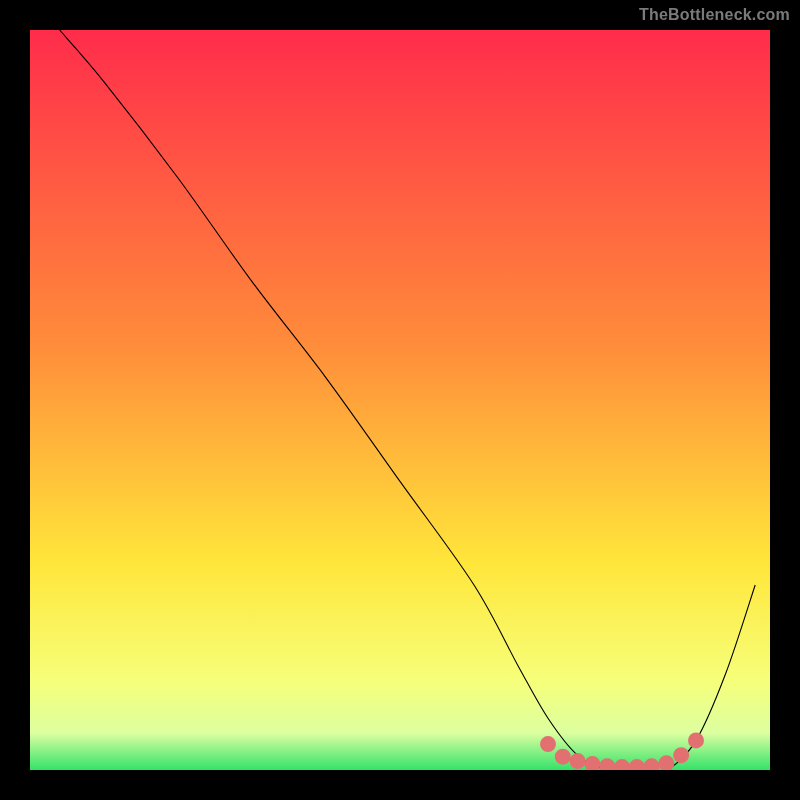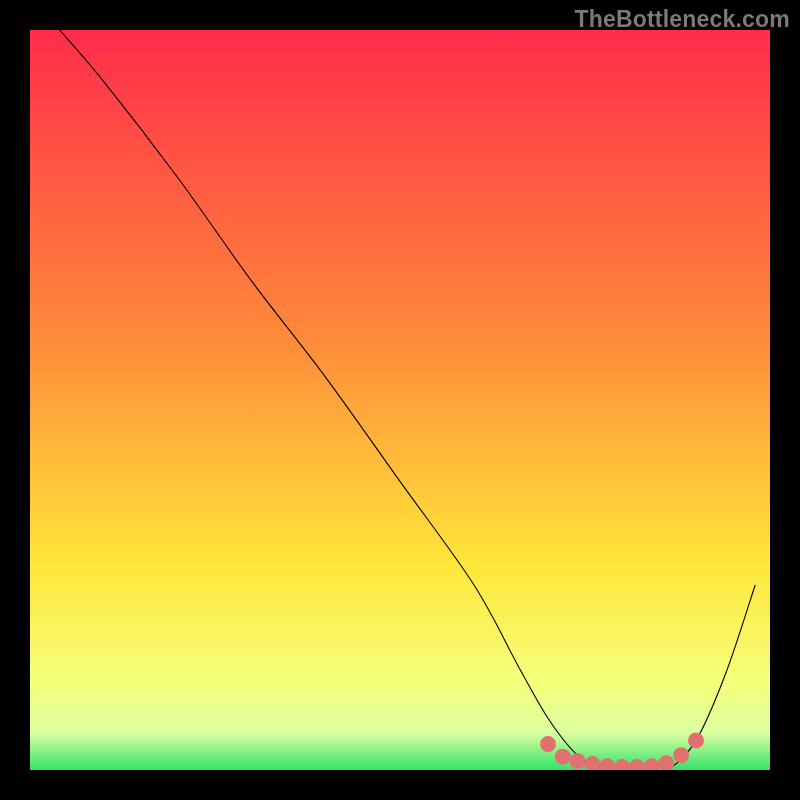--- a/index.html
+++ b/index.html
@@ -14,21 +14,21 @@
   .wrap {
     position: relative;
     width: 800px;
     height: 800px;
   }
   .watermark {
     position: absolute;
     top: 6px;
     right: 10px;
     color: #7a7a7a;
-    font-size: 23px;
+    font-size: 16px;
     font-weight: 600;
     letter-spacing: 0.2px;
     z-index: 5;
   }
   svg {
     position: absolute;
     inset: 0;
     width: 800px;
     height: 800px;
   }

